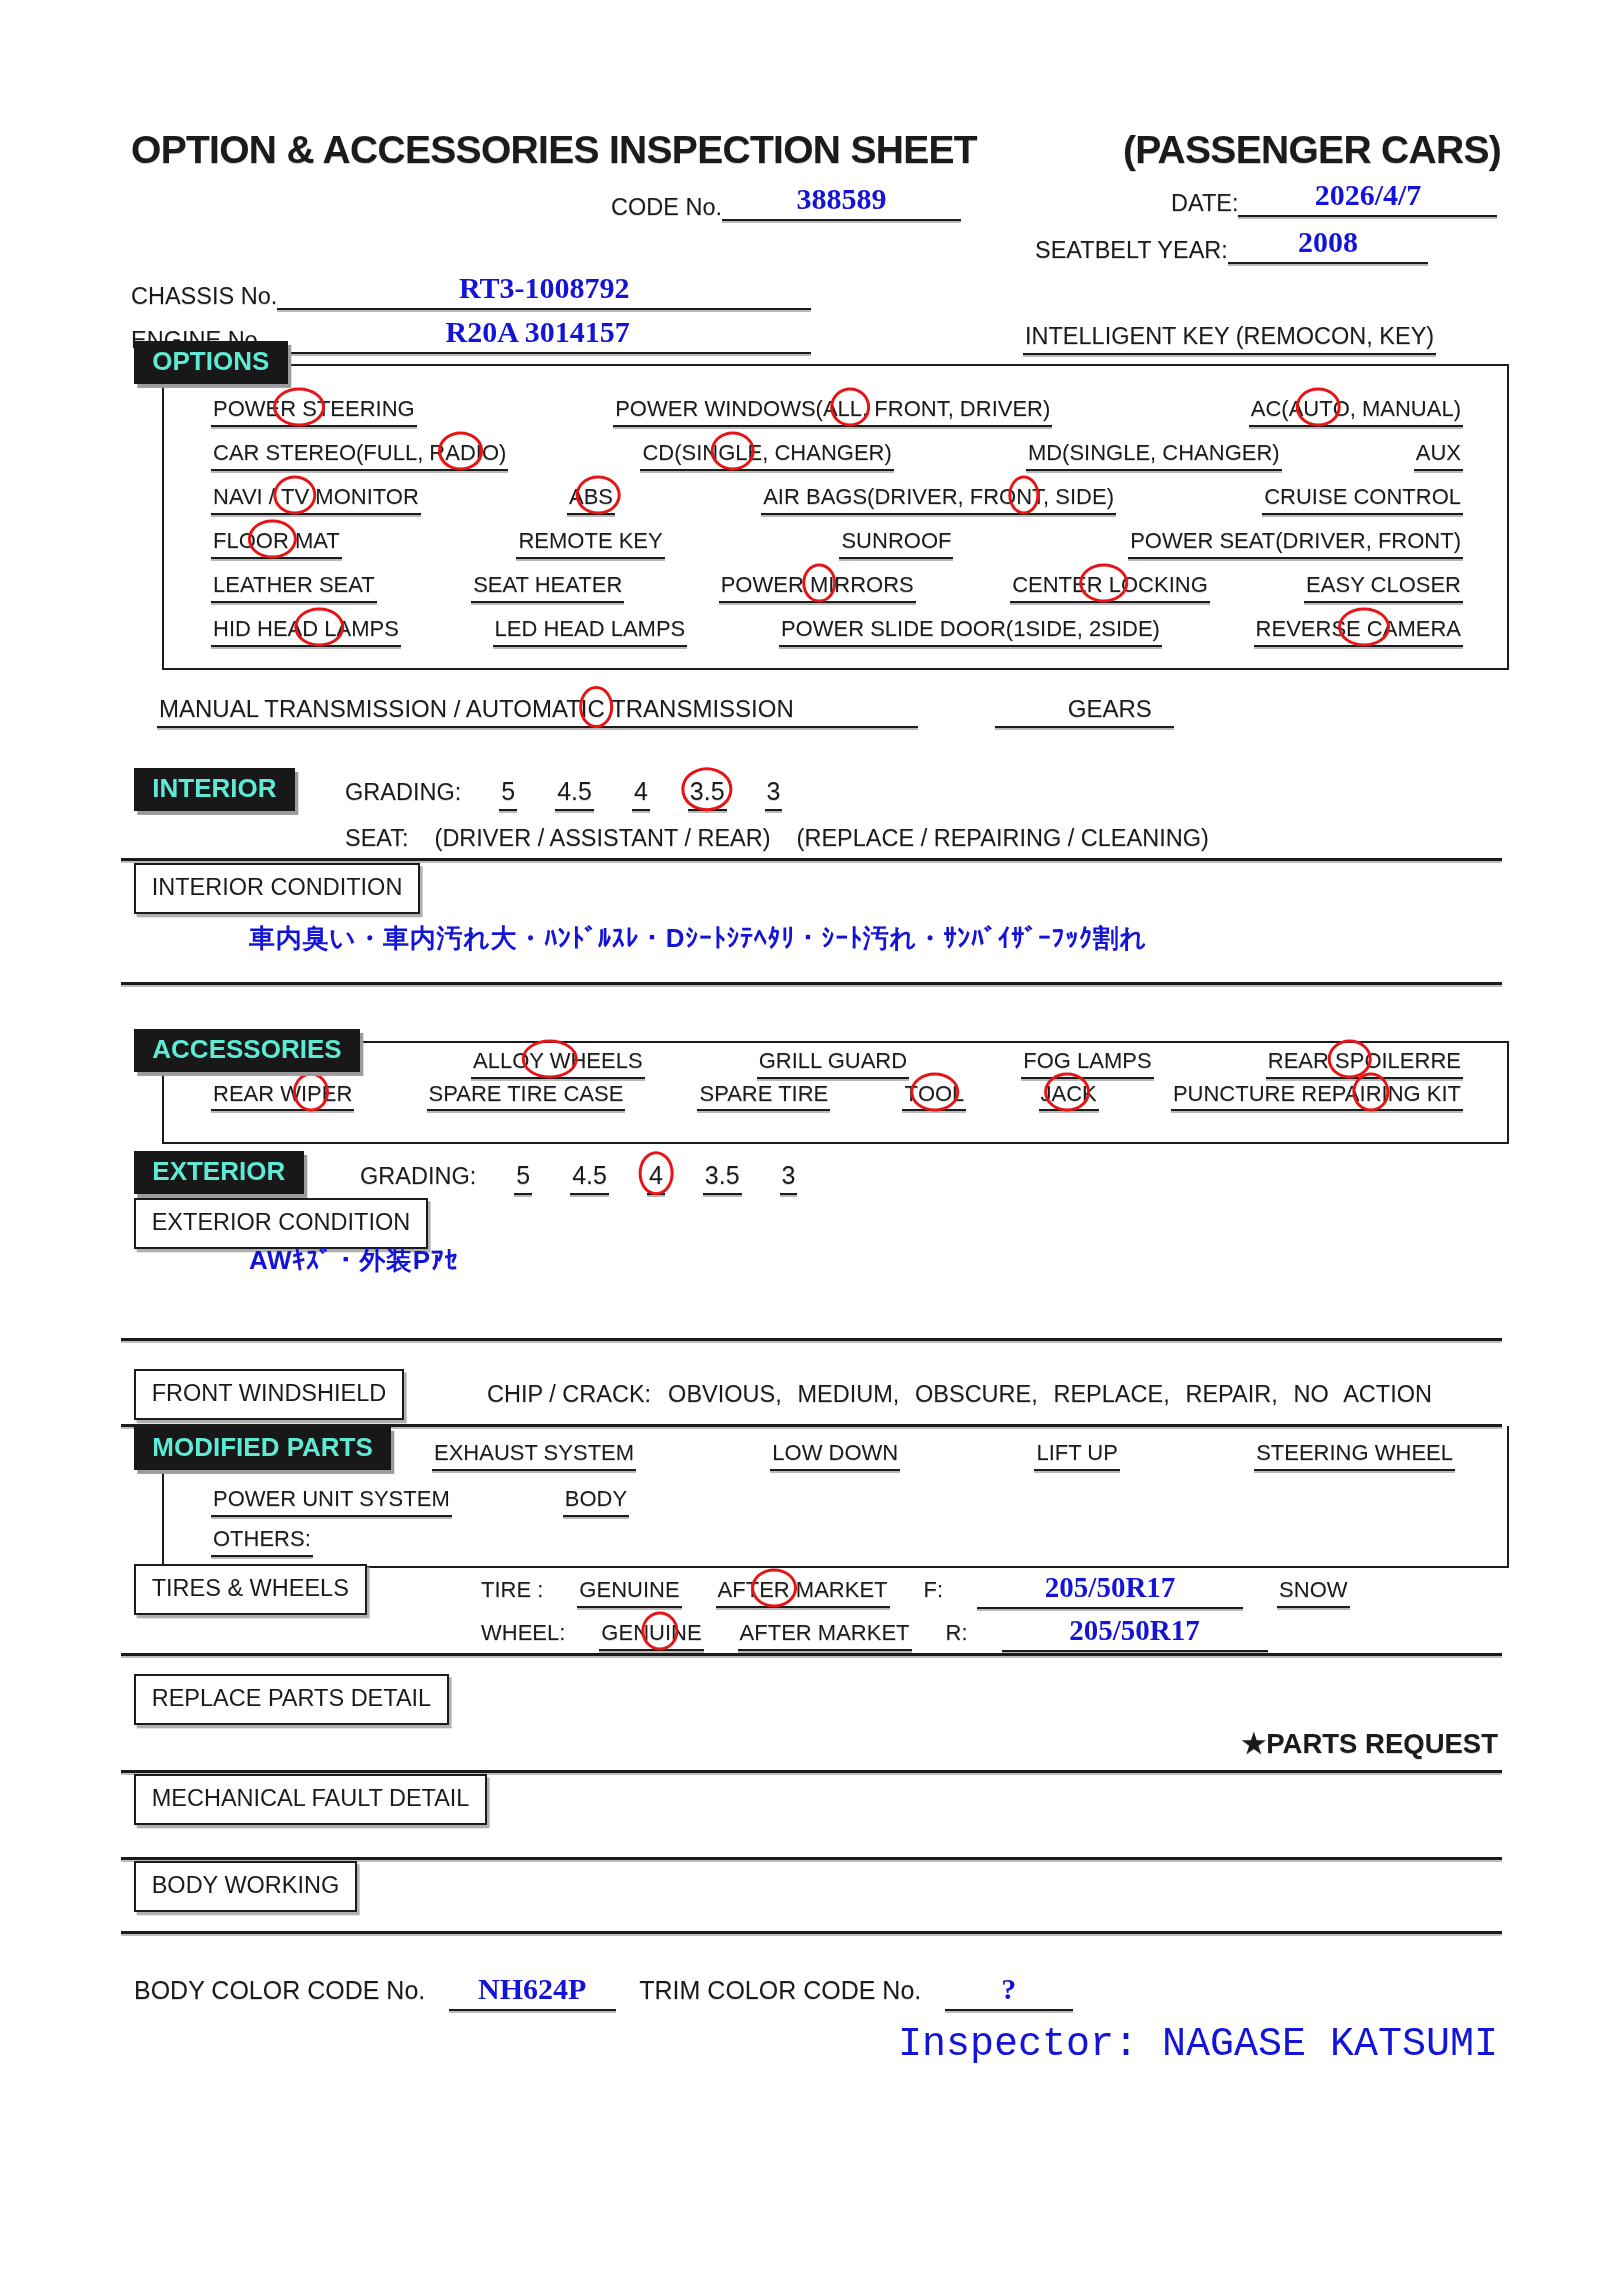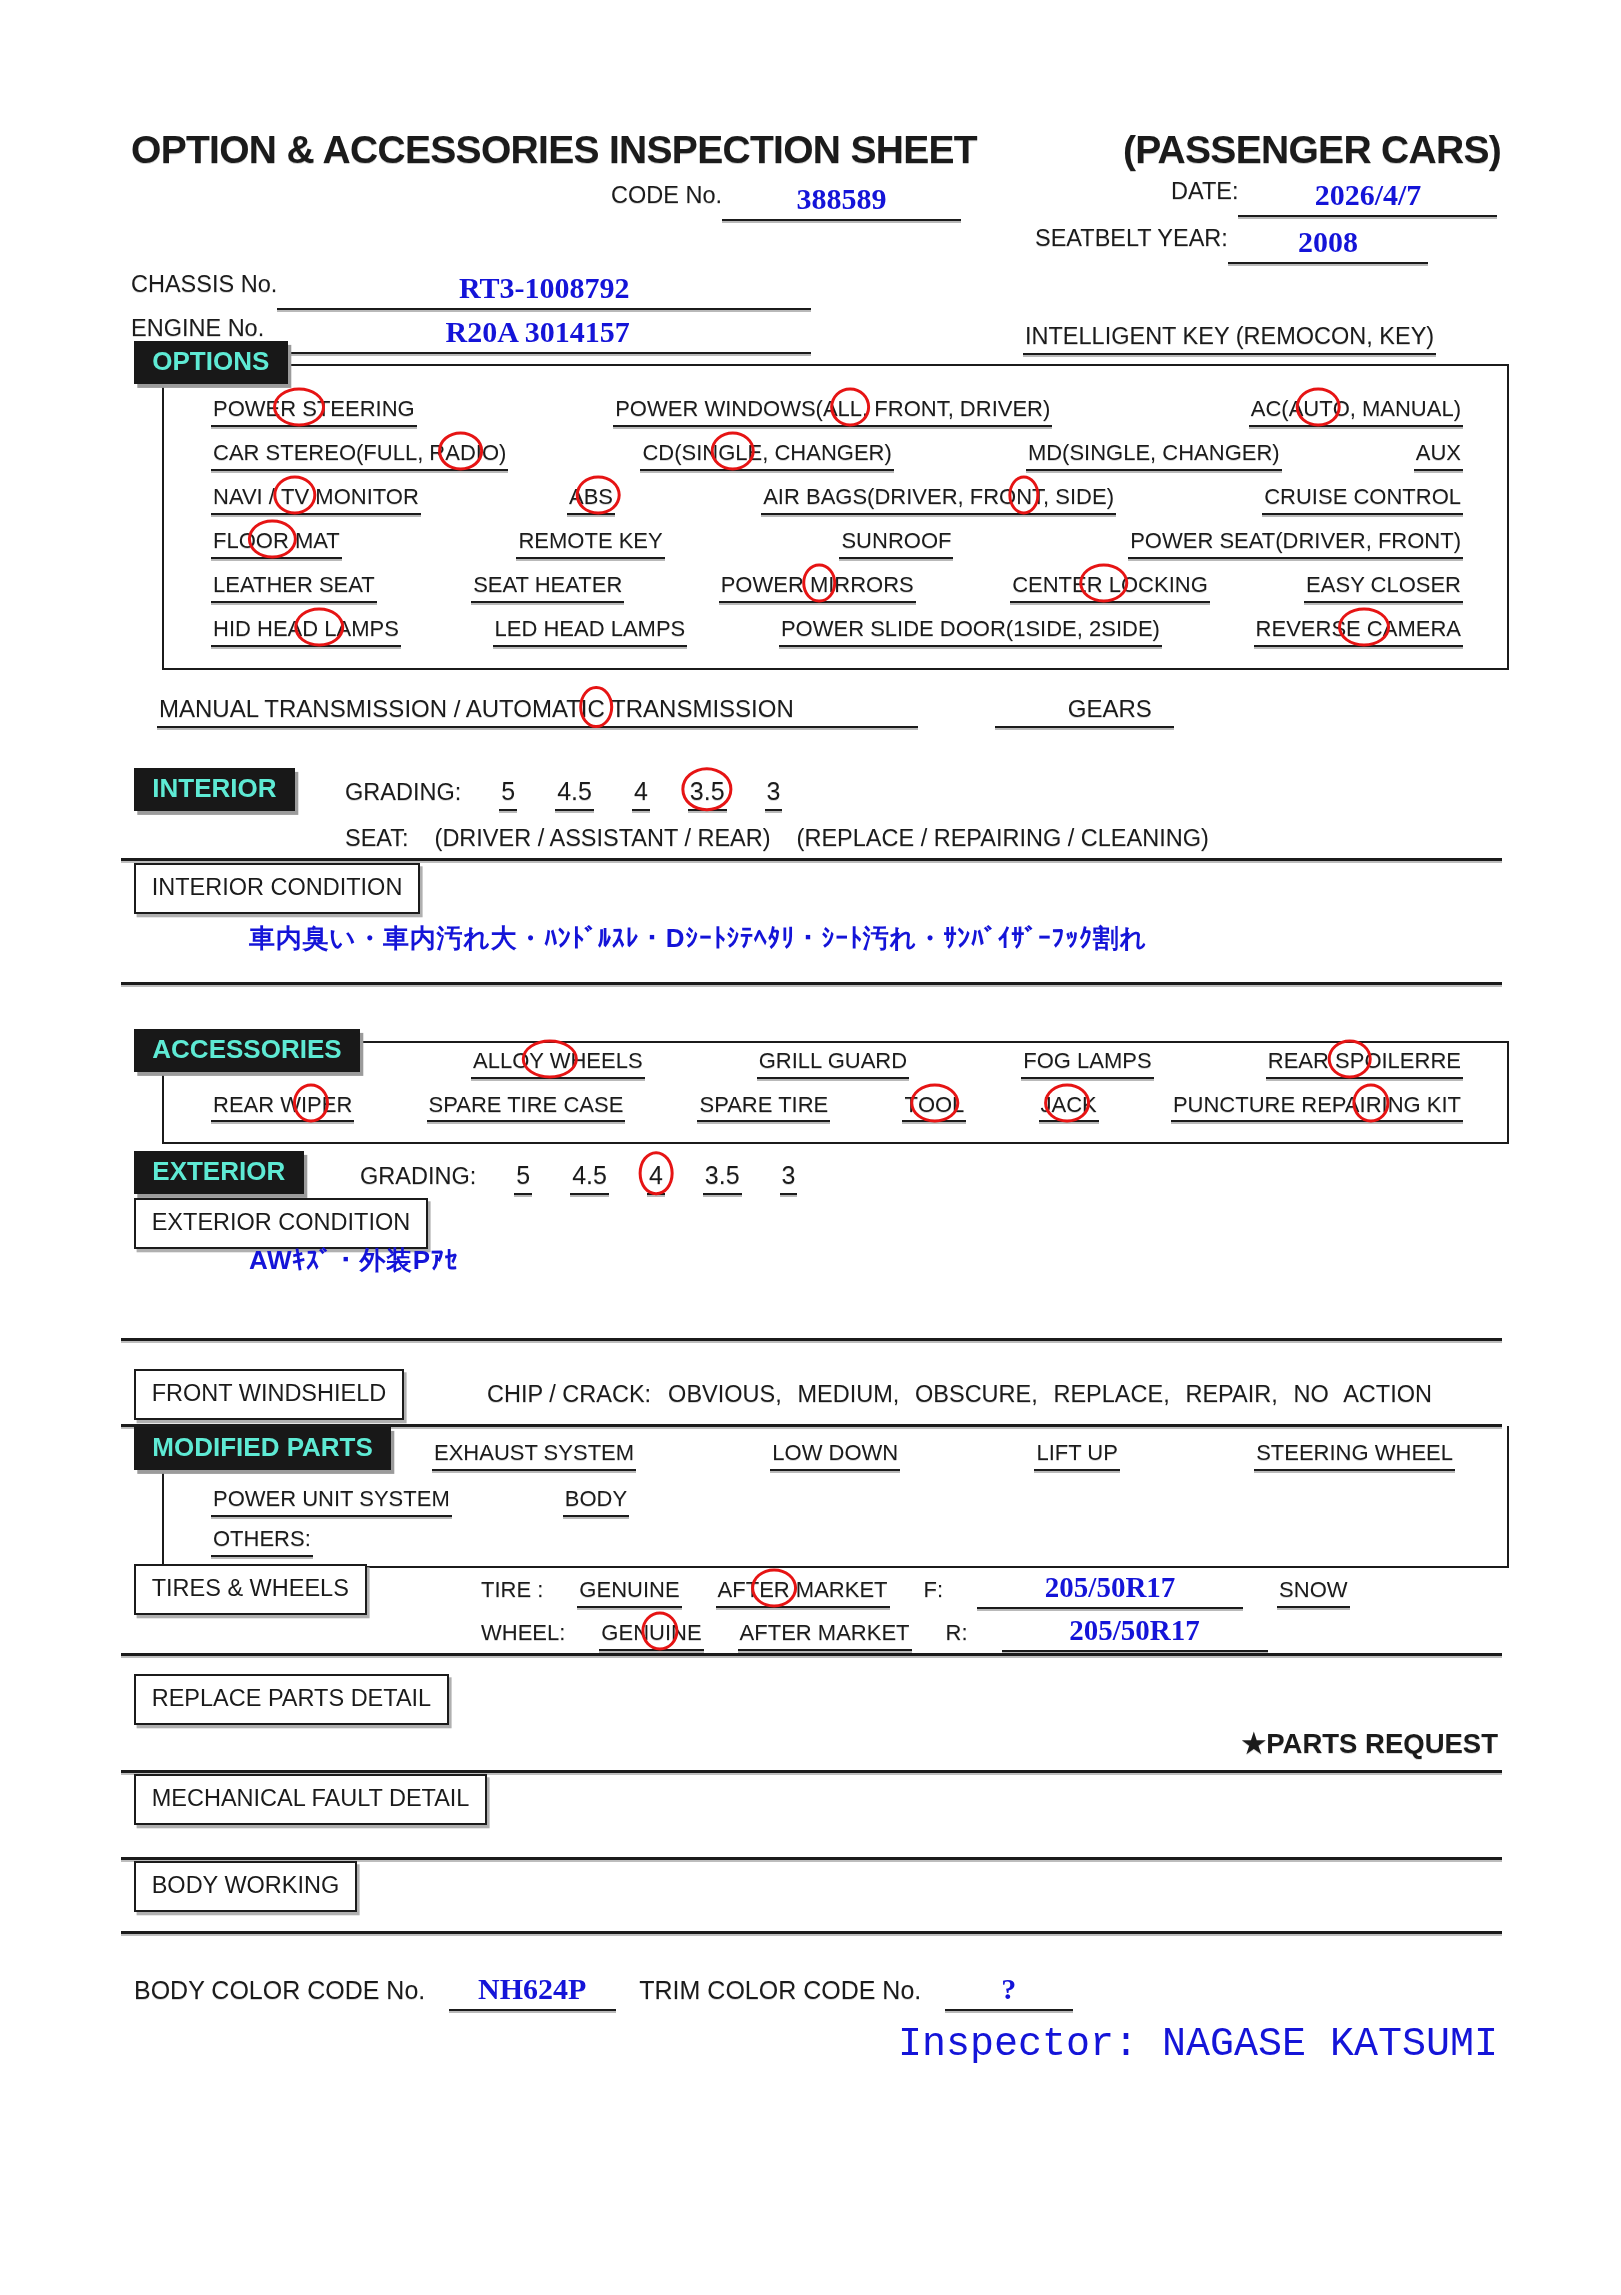--- a/index.html
+++ b/index.html
@@ -33,38 +33,38 @@
     color:var(--blue);text-align:center;text-shadow:none;
   }
   .circ{position:relative;display:inline-block;}
   .circ::after{
     content:"";position:absolute;left:50%;top:42%;
     width:calc(100% + 0.42em);height:1.5em;min-width:1.15em;
     border:3.9px solid var(--red);border-radius:50%;
     transform:translate(-50%,-50%);pointer-events:none;
   }
   
-  .field{display:inline-flex;align-items:flex-start;}
+  .field{display:inline-flex;align-items:flex-end;}
   .w300{min-width:196px;} .w360{min-width:235px;} .w390{min-width:255px;}
   .w810{min-width:530px;} .w830{min-width:543px;} .w400{min-width:262px;}
   .w250{min-width:163px;} .w190{min-width:124px;}
   
   .title-row{left:131px;top:128px;width:1370px;display:flex;justify-content:space-between;}
   .opt-box{left:162px;top:364px;width:1343px;height:302px;}
   .opt-inner{position:absolute;inset:0;display:flex;flex-direction:column;justify-content:space-between;padding:30px 44px 21px 47px;}
   .opt-row{display:flex;justify-content:space-between;align-items:baseline;}
   .trans-row{left:157px;top:695px;display:flex;align-items:baseline;font-size:23.5px;}
   .trans-row .item{font-size:24px;}
   .trans-main{padding-right:124px;margin-right:77px;}
   .trans-gears{padding-left:73px;padding-right:22px;}
   .grade-row{display:flex;align-items:baseline;column-gap:38px;}
   .grade-row .item{font-size:25px;}
   .seat-row{left:345px;top:825px;display:flex;column-gap:26px;text-align:right;}
   .acc-box{left:162px;top:1041px;width:1343px;height:99px;}
-  .acc-inner{position:absolute;inset:0;display:flex;flex-direction:column;row-gap:13px;padding:5.2px 44px 19.6px 47px;}
+  .acc-inner{position:absolute;inset:0;display:flex;flex-direction:column;row-gap:2px;padding:5.2px 44px 19.6px 47px;}
   .acc-r1{margin-left:260px;}
   .acc-row{display:flex;justify-content:space-between;align-items:baseline;}
   .chip-row{left:487px;top:1381px;display:flex;column-gap:17px;}
   .chip-choices{word-spacing:9.2px;}
   .mp-box{left:162px;top:1426px;width:1343px;height:140px;border-top:none;}
   .mp-r1{left:432px;top:1440px;width:1023px;display:flex;justify-content:space-between;}
   .mp-r2{left:211px;top:1486px;display:flex;column-gap:111px;}
   .mp-r3{left:211px;top:1526px;}
   .tw-row{display:flex;align-items:baseline;column-gap:34px;}
   .tw-row .val{font-size:29px;}

